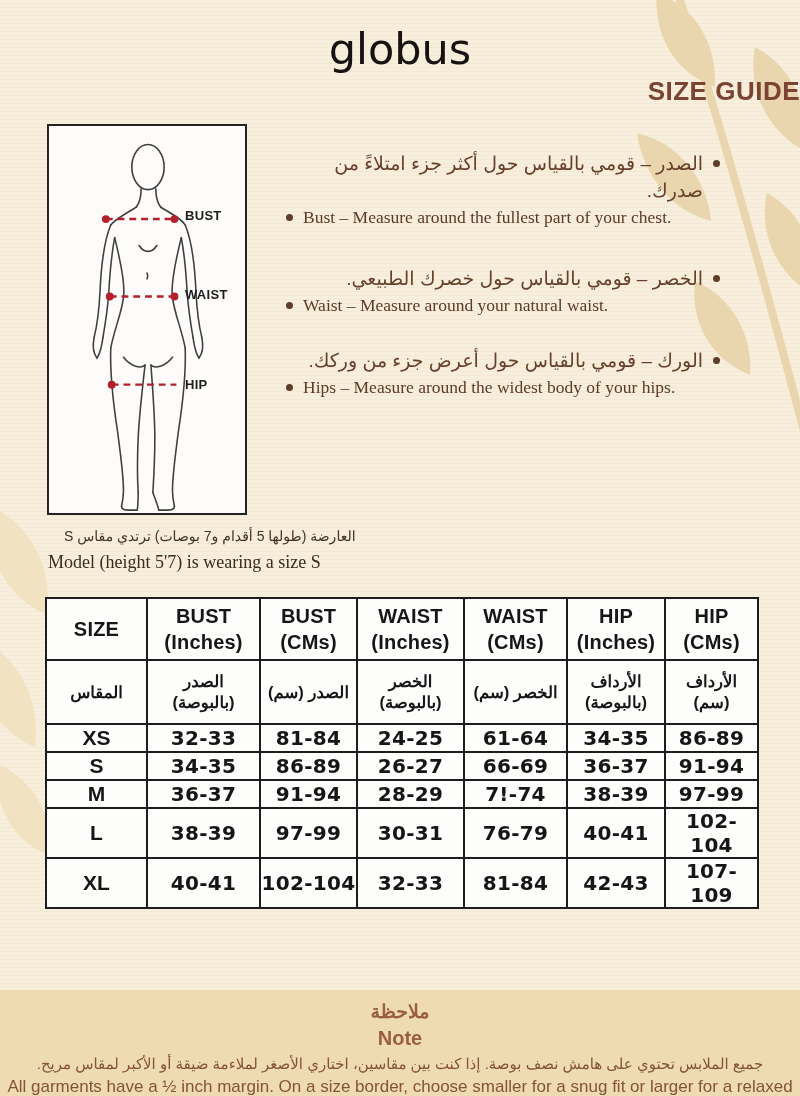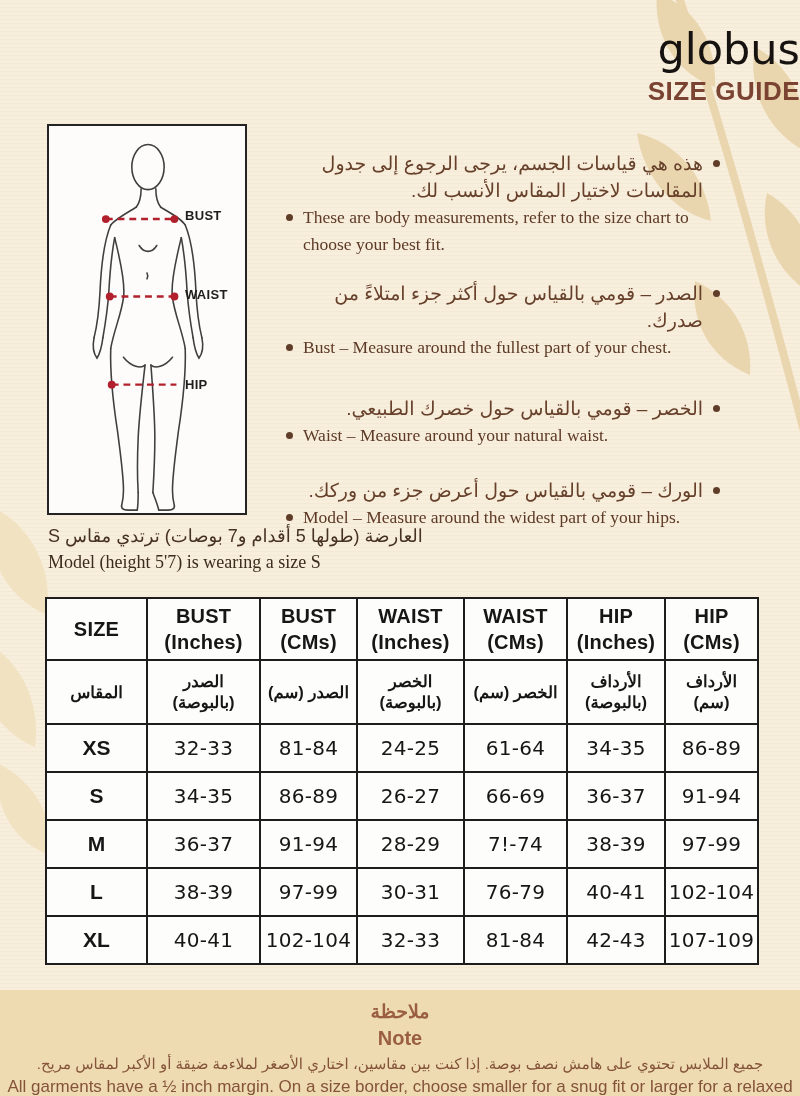--- a/index.html
+++ b/index.html
@@ -5,21 +5,21 @@
   * { margin:0; padding:0; box-sizing:border-box; }
   body { font-family:"Liberation Sans", sans-serif; }
   .page {
     position:relative; width:800px; height:1096px; overflow:hidden;
     background:#f8eedc;
     background-image:repeating-linear-gradient(0deg, rgba(120,90,40,0.035) 0px, rgba(120,90,40,0.035) 1px, transparent 1px, transparent 4px);
   }
   .decor { position:absolute; z-index:0; pointer-events:none; }
   .content { position:relative; z-index:1; }
 
-  .logo { position:absolute; top:24px; left:0; width:100%; text-align:right;
+  .logo { position:absolute; top:24px; left:0; width:100%; text-align:center;
           font-family:"DejaVu Sans", sans-serif; font-size:43px; font-weight:500;
           color:#151210; letter-spacing:0px; }
   .title { position:absolute; top:76px; left:0; width:100%; text-align:right;
            font-size:26px; font-weight:700; color:#7a4332; letter-spacing:0.5px; }
 
   .diagram-box { position:absolute; left:47px; top:124px; width:200px; height:391px;
                  background:#fdfcfa; border:2px solid #242424; }
   .diagram-box svg { position:absolute; left:0; top:0; width:100%; height:100%; }
   .measure-label { position:absolute; font-size:13px; font-weight:700; color:#1e1e1e; letter-spacing:0.3px; }
   .lbl-bust  { left:136px; top:82px; }
@@ -29,36 +29,36 @@
   .instructions { position:absolute; left:286px; top:150px; width:434px; }
   .group { margin-bottom:22px; }
   .group.g2 { margin-bottom:34px; }
   .group.g3 { margin-bottom:28px; }
   .li { display:flex; gap:10px; }
   .li .bullet { width:7px; height:7px; border-radius:50%; background:#5f3d28; flex:0 0 auto; margin-top:10px; }
   .li-ar { direction:rtl; font-size:19px; line-height:27px; color:#66402a; }
   .li-en { direction:ltr; font-family:"Liberation Serif", serif; font-size:17.5px; line-height:27px; color:#5c3a26; }
 
   .model-note { position:absolute; left:48px; top:524px; }
-  .model-ar { direction:rtl; text-align:center; font-size:18px; line-height:25px; color:#45311f; }
+  .model-ar { direction:rtl; text-align:center; font-size:14px; line-height:25px; color:#45311f;margin-left:16px; }
   .model-en { font-family:"Liberation Serif", serif; font-size:18px; line-height:26px; color:#3c2c1d; }
 
   table.size-table { position:absolute; left:45px; top:597px; width:712px;
                      border-collapse:collapse; table-layout:fixed; background:#fdfdfc; }
   .size-table th, .size-table td { border:2px solid #1d1d1d; text-align:center; vertical-align:middle;
                                    padding:0; color:#161616; }
   .size-table thead tr.en-row { height:62px; }
   .size-table thead tr.ar-row { height:64px; }
-  .size-table tbody tr { height:48px; }
+  .size-table tbody tr { height:28px; }
   .hdr-en { font-size:20px; font-weight:700; line-height:1.32; letter-spacing:0.2px; }
   .hdr-en span { display:block; }
   .hdr-ar { direction:rtl; font-size:16.5px; font-weight:700; line-height:1.25; }
   .hdr-ar span { display:block; }
   .size-cell { font-size:21px; font-weight:700; }
-  .num-cell { font-family:"DejaVu Sans", sans-serif; font-size:20px; font-weight:400; letter-spacing:0.3px;border-radius:13px; }
+  .num-cell { font-family:"DejaVu Sans", sans-serif; font-size:20px; font-weight:700; letter-spacing:0.3px;border-radius:13px; }
 
   .note-band { position:absolute; left:0; top:990px; width:800px; height:106px;
                background:#eedbb1; text-align:center; padding-top:9px; }
   .note-h-ar { direction:rtl; font-size:19px; font-weight:700; color:#9a5e43; line-height:26px; }
   .note-h-en { font-size:20px; font-weight:700; color:#9a5e43; line-height:27px; }
   .note-b-ar { direction:rtl; font-size:15px; color:#84533a; line-height:23px; }
   .note-b-en { font-size:17px; color:#84533a; line-height:24px; }
 </style>
 </head>
 <body>
@@ -125,30 +125,20 @@
           <line x1="64" y1="262" x2="130" y2="262" stroke-dasharray="7 5" fill="none"></line>
           <circle cx="64" cy="262" r="4" stroke="none"></circle>
         </g>
       </svg>
       <span class="measure-label lbl-bust">BUST</span>
       <span class="measure-label lbl-waist">WAIST</span>
       <span class="measure-label lbl-hip">HIP</span>
     </div>
 
     <div class="instructions">
-      <div class="group g1">
-        <div class="li li-ar" dir="rtl">
-          <span class="bullet"></span>
-          <span>هذه هي قياسات الجسم، يرجى الرجوع إلى جدول المقاسات لاختيار المقاس الأنسب لك.</span>
-        </div>
-        <div class="li li-en">
-          <span class="bullet"></span>
-          <span>These are body measurements, refer to the size chart to choose your best fit.</span>
-        </div>
-      </div>
       <div class="group g2">
         <div class="li li-ar" dir="rtl">
           <span class="bullet"></span>
           <span>الصدر – قومي بالقياس حول أكثر جزء امتلاءً من صدرك.</span>
         </div>
         <div class="li li-en">
           <span class="bullet"></span>
           <span>Bust – Measure around the fullest part of your chest.</span>
         </div>
       </div>
@@ -162,21 +152,21 @@
           <span>Waist – Measure around your natural waist.</span>
         </div>
       </div>
       <div class="group g4">
         <div class="li li-ar" dir="rtl">
           <span class="bullet"></span>
           <span>الورك – قومي بالقياس حول أعرض جزء من وركك.</span>
         </div>
         <div class="li li-en">
           <span class="bullet"></span>
-          <span>Model – Measure around the widest part of your hips.</span>
+          <span>Hips – Measure around the widest body of your hips.</span>
         </div>
       </div>
     </div>
 
     <div class="model-note">
       <div class="model-ar" dir="rtl">العارضة (طولها 5 أقدام و7 بوصات) ترتدي مقاس S</div>
       <div class="model-en">Model (height 5'7) is wearing a size S</div>
     </div>
 
     <table class="size-table">

